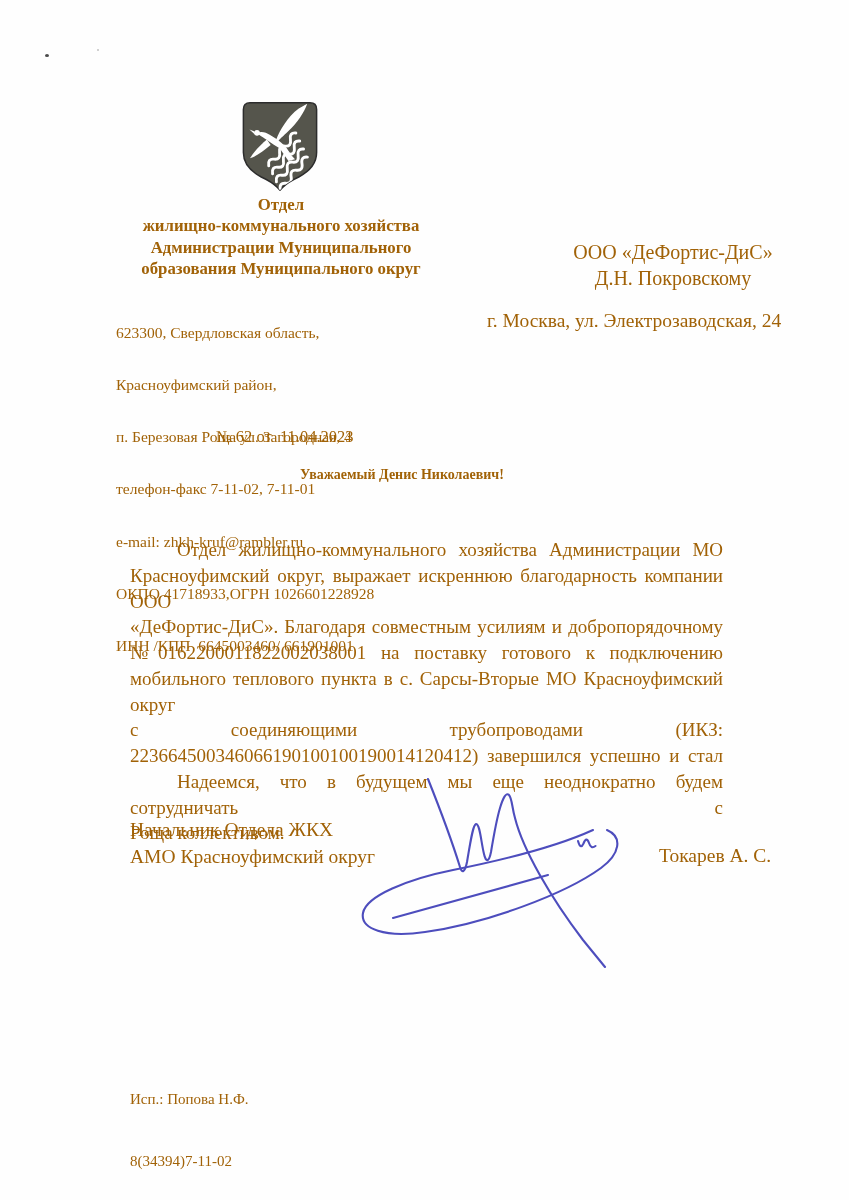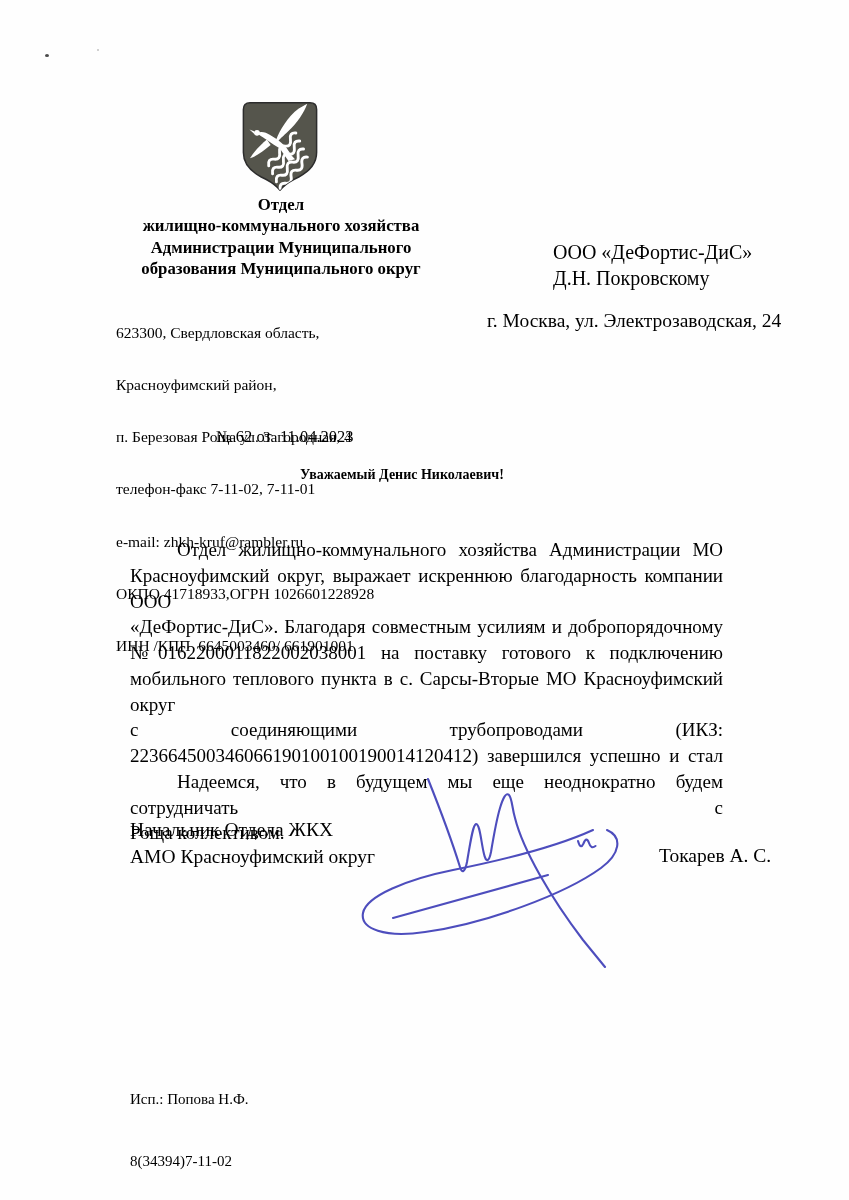--- a/index.html
+++ b/index.html
@@ -2,42 +2,42 @@
 <html><head>
 <meta charset="utf-8">
 <style>
   html,body{margin:0;padding:0;background:#e8e8e8;}
   .page{
     position:relative;
     width:849px;height:1200px;
     background:#fefefe;
     margin:0 auto;
     font-family:"Liberation Serif","DejaVu Serif",serif;
-    color:#000000;
+    color:#a16207;
     overflow:hidden;
   }
   .abs{position:absolute;}
   .speck{position:absolute;border-radius:50%;}
   .org-block{
     left:116px;top:194px;width:330px;
     text-align:center;font-weight:bold;
     font-size:16.8px;line-height:21.3px;
   }
   .addr-block{
     left:116px;top:289px;width:330px;
     font-size:15.5px;line-height:17.4px;
     white-space:pre-wrap;
   }
   .ref-line{
     left:216px;top:427px;
     font-size:16.5px;white-space:pre-wrap;
   }
   .recipient-block{
     left:553px;top:239px;width:240px;
-    text-align:left;
+    text-align:center;
     font-size:20px;line-height:26px;
   }
   .recipient-addr{
     left:487px;top:310px;
     font-size:19.5px;white-space:nowrap;
   }
   .salutation{
     left:300px;top:467px;width:412px;
     text-align:left;font-weight:bold;
     font-size:14px;

